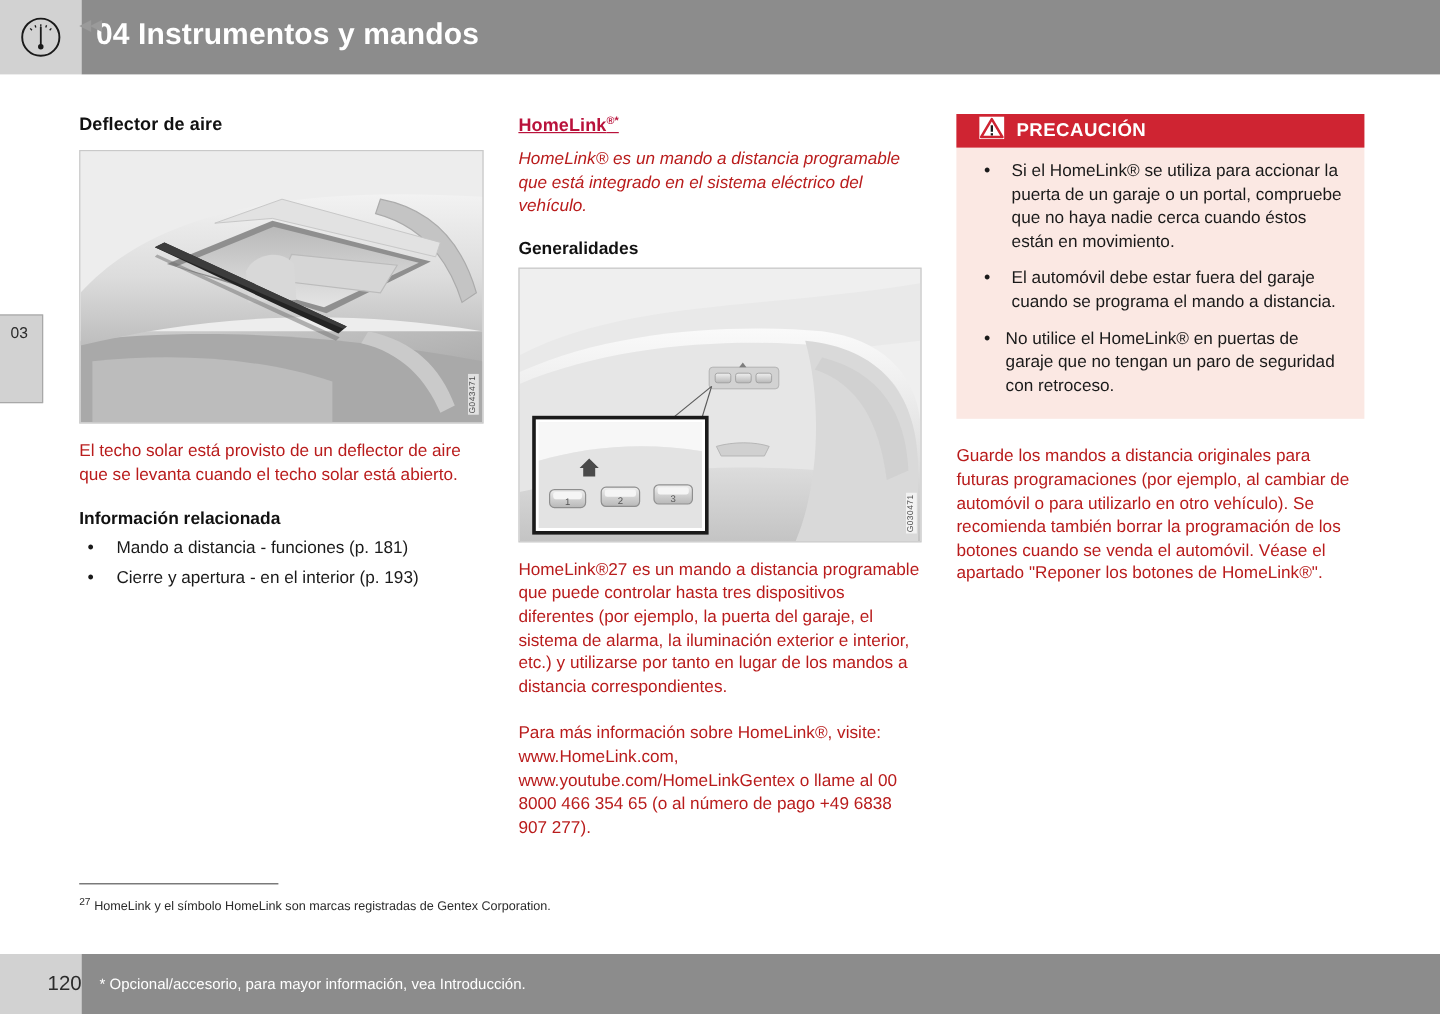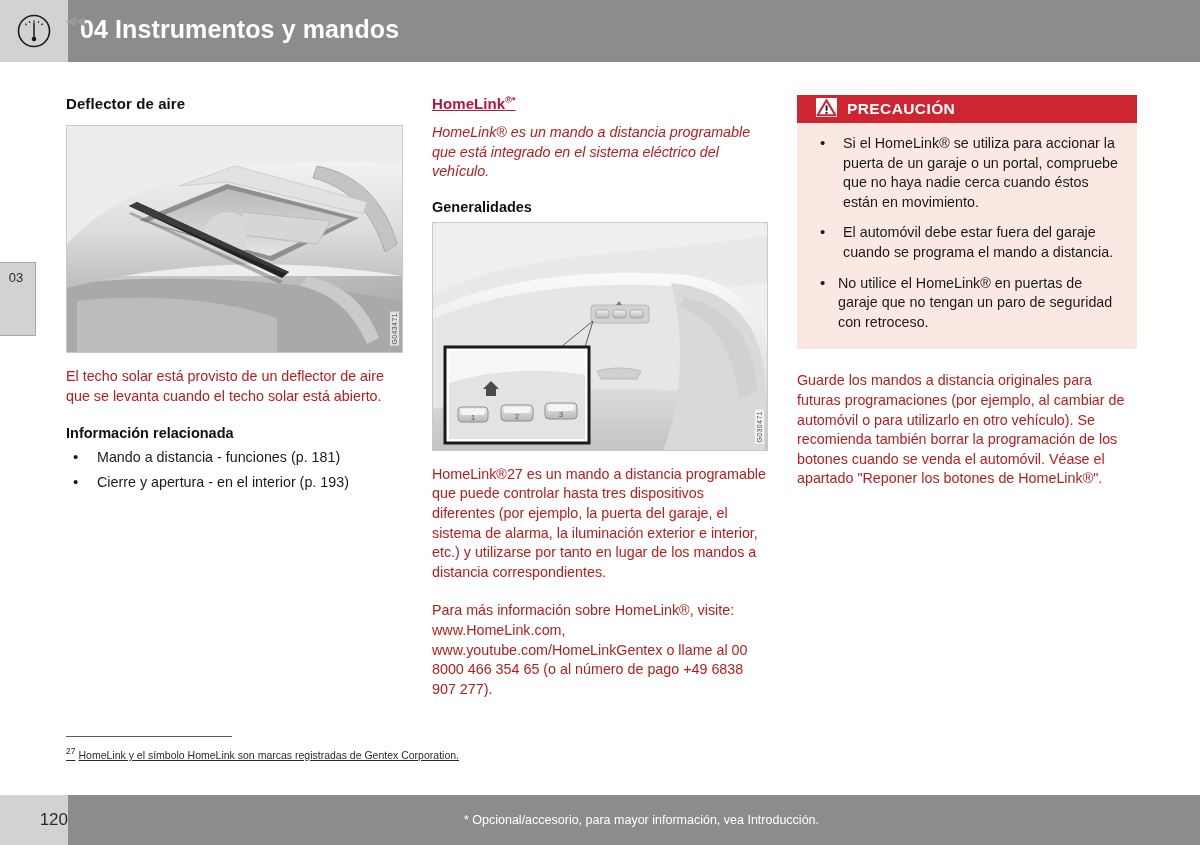--- a/index.html
+++ b/index.html
@@ -200,21 +200,20 @@
   .footnote-rule {
     width: 166px;
     height: 1px;
     background: #5a5a5a;
     margin-bottom: 7px;
   }
   .footnote-text {
     font-size: 10.5px;
     color: #2b2b2b;
     line-height: 14px;
-    text-decoration: underline;
   }
   .footnote-text sup {
     font-size: 8.5px;
     margin-right: 3px;
   }
 
   
   .footer {
     position: absolute;
     left: 0; top: 795px;
@@ -233,21 +232,20 @@
     font-size: 17px;
     color: #2b2b2b;
   }
   .footer-bar {
     position: absolute;
     left: 68px; top: 0;
     width: 1132px; height: 50px;
     background: #8c8c8c;
     display: flex;
     align-items: center;
-    justify-content: center;
   }
   .footer-note {
     margin-left: 15px;
     font-size: 12.5px;
     color: #ffffff;
   }
 
   sup.ref { font-size: 9px; vertical-align: super; }
 </style>
 </head>

